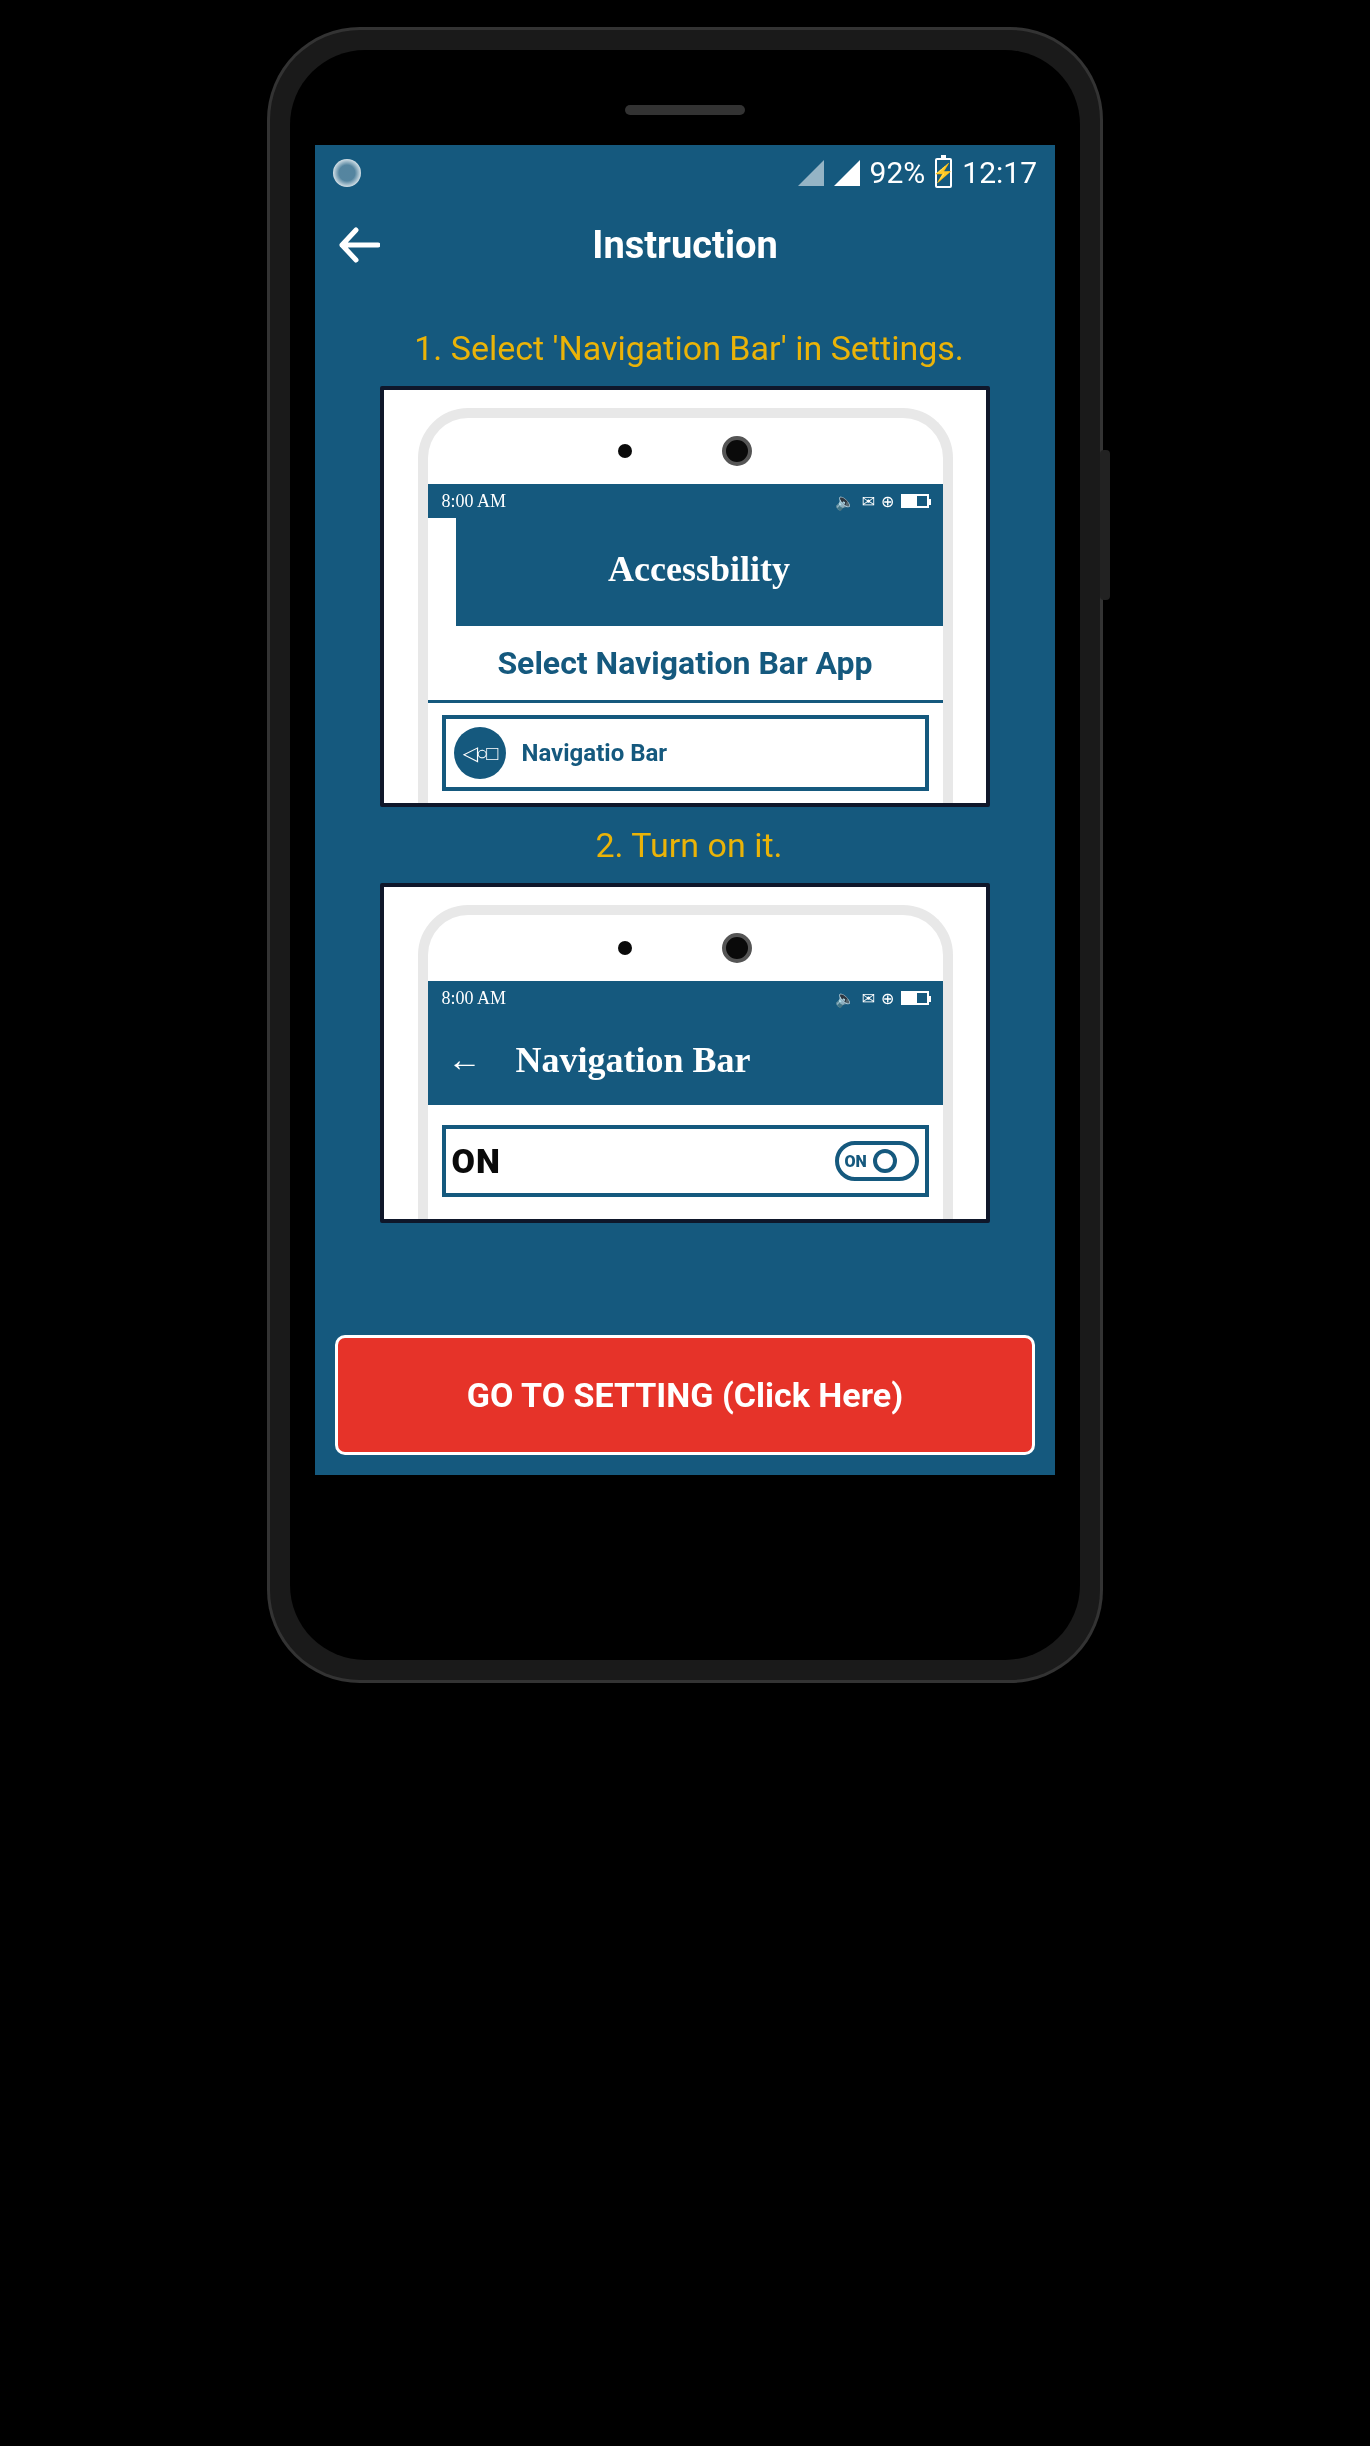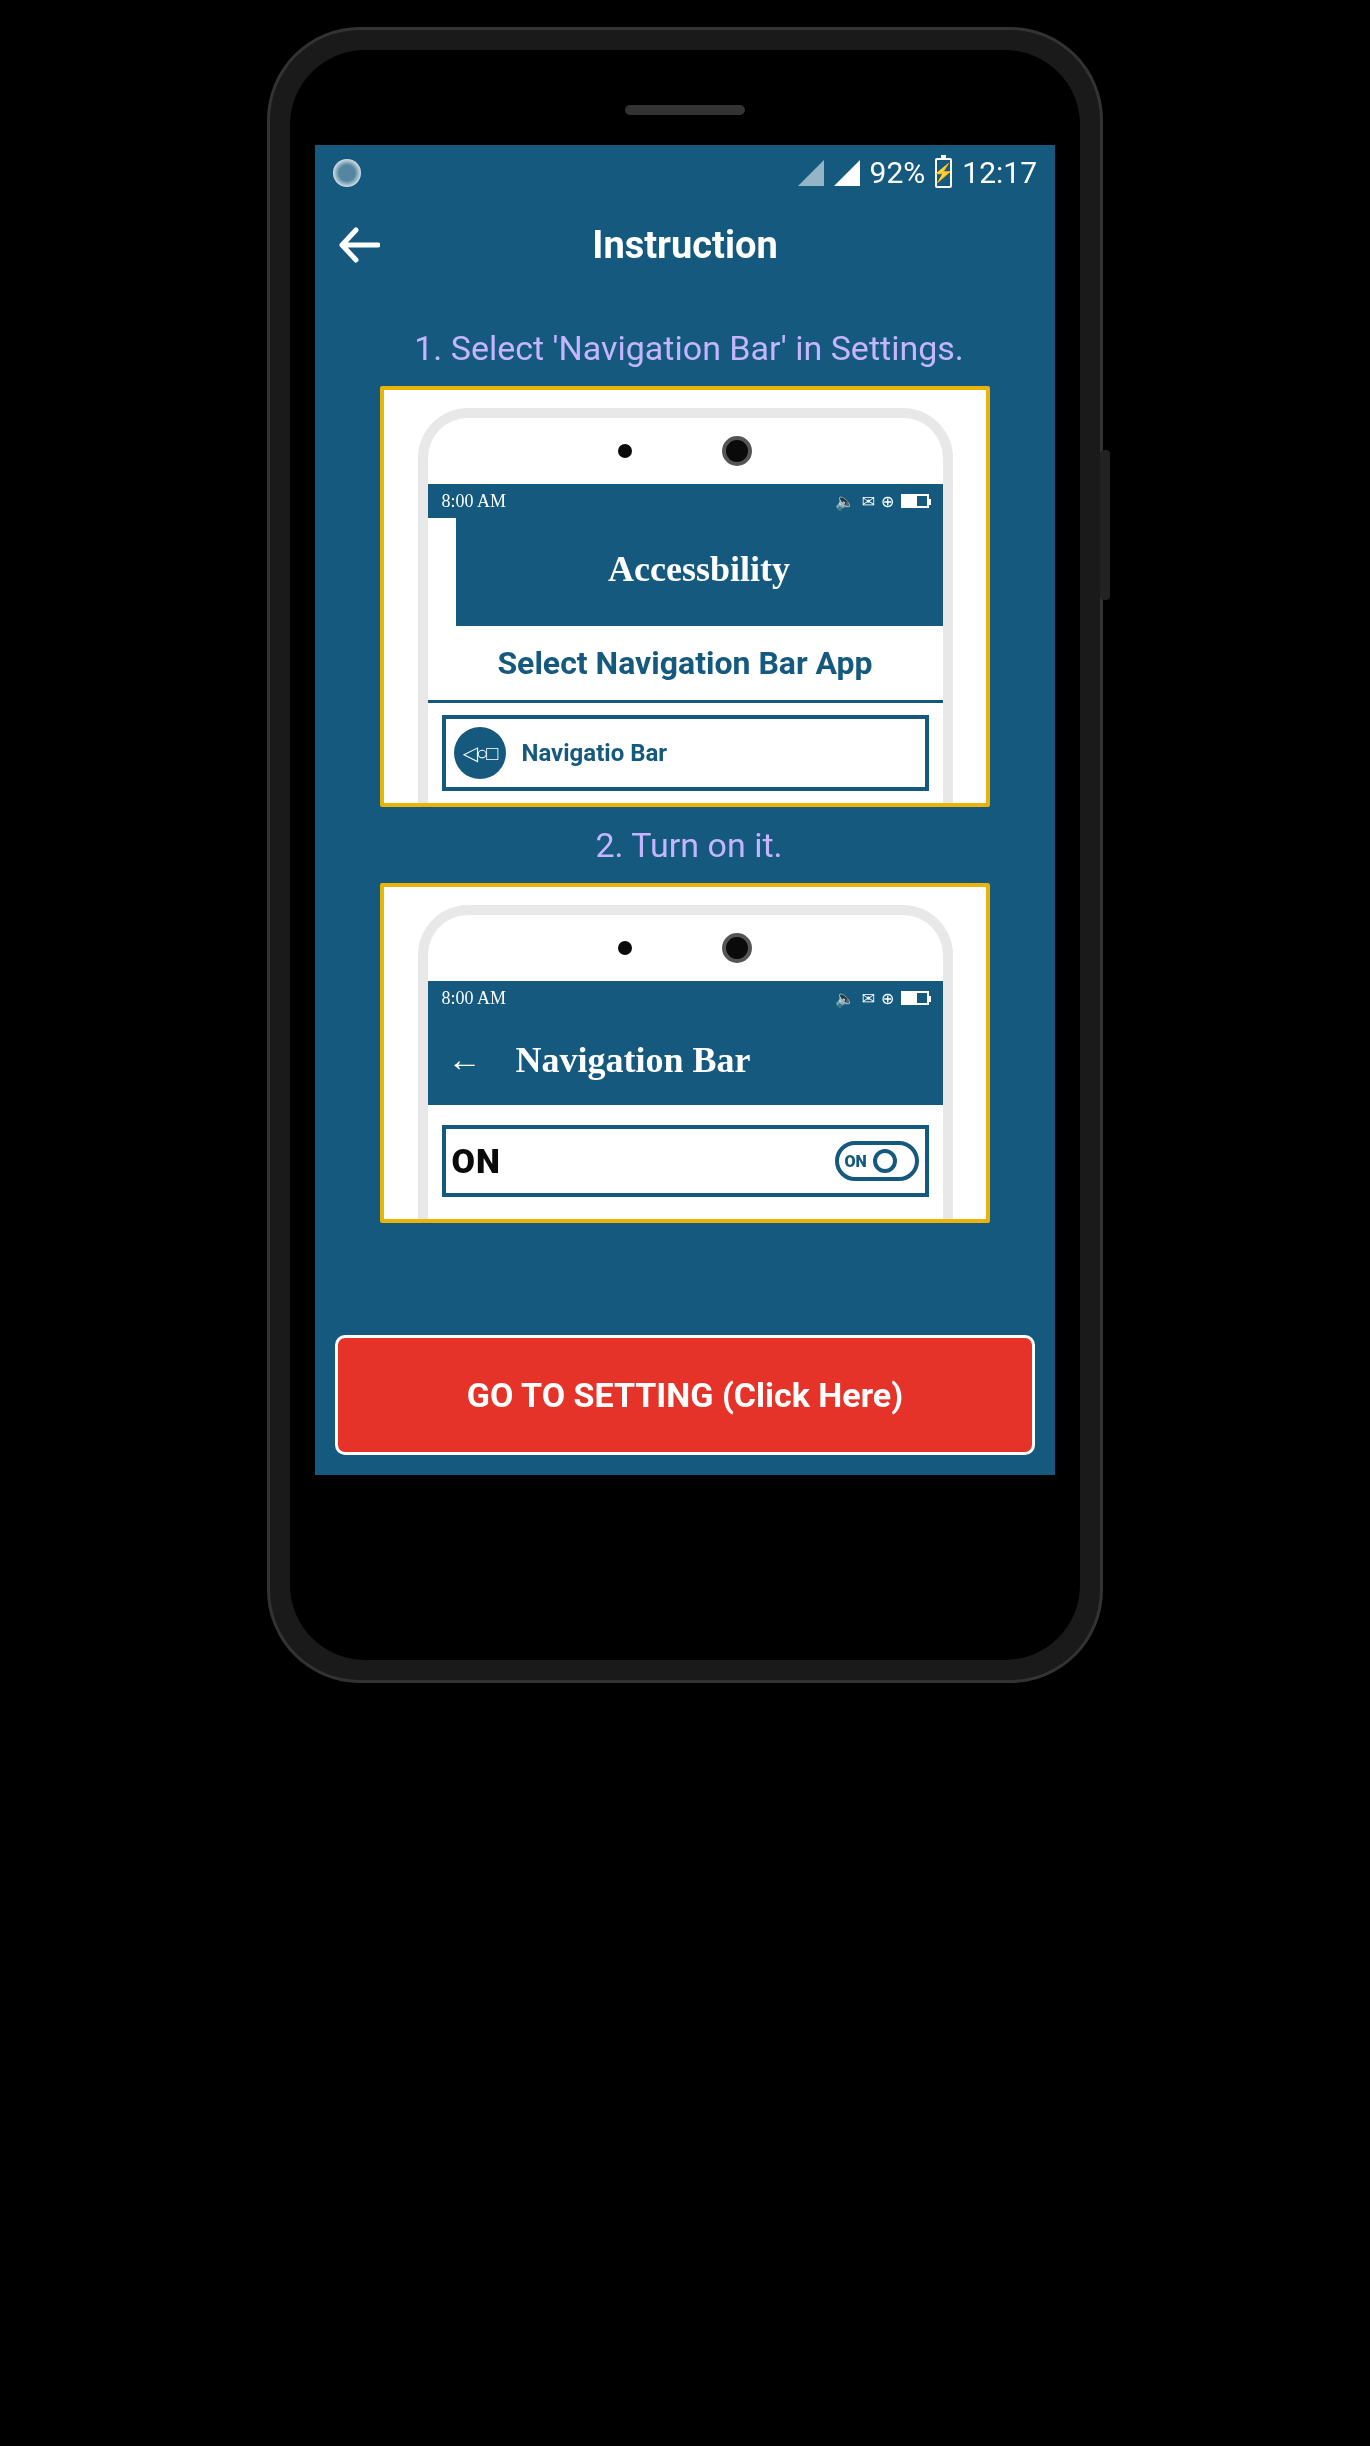--- a/index.html
+++ b/index.html
@@ -120,29 +120,29 @@
 }
 .content {
   flex: 1;
   padding: 20px 35px 0 35px;
   display: flex;
   flex-direction: column;
   align-items: center;
   overflow: hidden;
 }
 .step-label {
-  color: #c4b5fd;
+  color: #eab308;
   font-size: 34px;
   font-weight: 400;
   margin: 18px 0 18px 8px;
 }
 .illus {
   width: 610px;
   background: #fff;
-  border: 4px solid #eab308;
+  border: 4px solid #0f172a;
   border-radius: 2px;
   padding: 18px 20px 0 20px;
   display: flex;
   justify-content: center;
 }
 .mini-phone {
   width: 535px;
   background: #fff;
   border: 10px solid #e8e8e8;
   border-bottom: none;

